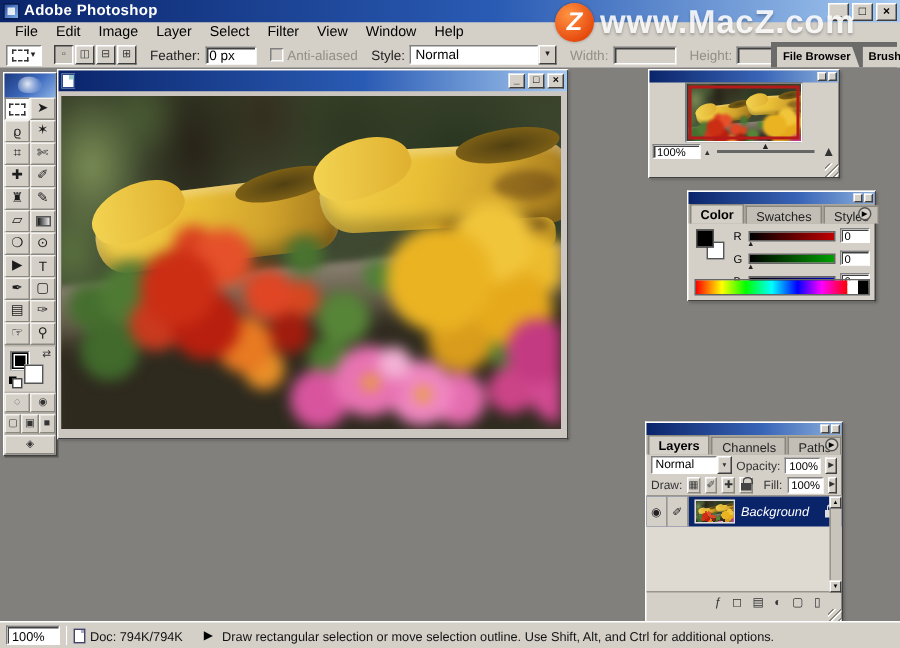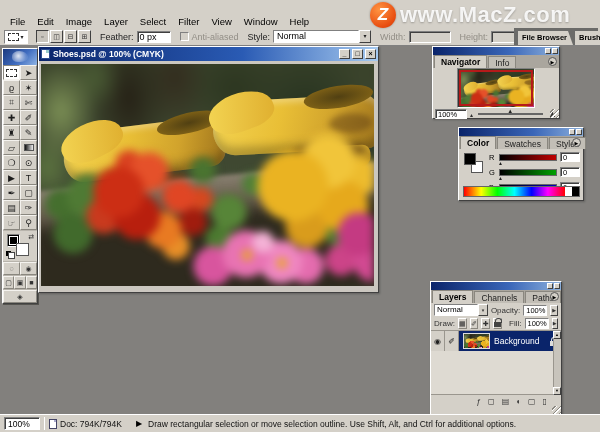--- a/index.html
+++ b/index.html
@@ -228,21 +228,21 @@
   .padlock{display:inline-block;width:7px;height:5px;background:#444;position:relative;margin-top:3px;}
   .padlock::before{content:"";position:absolute;left:1px;top:-4px;width:5px;height:4px;border:1px solid #444;
     border-bottom:none;border-radius:3px 3px 0 0;}
   #layer-list{position:relative;height:64px;background:#dedad2;border-top:1px solid #9a968e;display:flex;flex-direction:column;}
   .layer-row{height:20px;display:flex;align-items:center;background:#0a246a;color:#fff;}
   .cell{height:20px;border-right:1px solid #9a968e;display:flex;align-items:center;justify-content:center;background:#d4d0c8;color:#222;}
   .cell.eye{width:14px;font-size:8px;}
   .cell.brush{width:14px;font-size:8px;}
   .layer-thumb{width:27px;height:16px;border:1px solid #ddd;margin:0 4px;overflow:hidden;position:relative;background:#555;}
   .layer-thumb .clone-box{position:absolute;left:0;top:0;}
-  .layer-name{font-size:8.5px;flex:1;}
+  .layer-name{font-size:8.5px;font-style:italic;flex:1;}
   .layer-lock{margin-right:4px;}
   .layer-lock .padlock{background:#ddd;}
   .layer-lock .padlock::before{border-color:#ddd;}
   #lp-scroll{position:absolute;right:0;top:0;width:8px;height:64px;background:#c8c4bc;border-left:1px solid #9a968e;}
   .scr-btn{width:8px;height:8px;background:#d4d0c8;border:1px solid;border-color:#fff #404040 #404040 #fff;
     font-size:4px;line-height:6px;text-align:center;color:#000;position:absolute;left:-1px;}
   #lp-bottom{height:13px;border-top:1px solid #9a968e;display:flex;align-items:center;justify-content:flex-end;
     gap:7px;padding-right:14px;font-size:8px;color:#333;}
 
   
@@ -252,20 +252,29 @@
   .sb-div{width:1px;height:13px;background:#808080;border-right:1px solid #fff;margin:0 4px;}
   .page-icon{width:8px;height:10px;background:#fff;border:1px solid #446;margin-right:3px;position:relative;}
   .page-icon::after{content:"";position:absolute;right:0;top:0;width:2px;height:2px;background:#aac;}
   #sb-tri{color:#000;font-size:8px;margin:0 6px 0 14px;}
 </style>
 </head>
 <body>
 
 <div id="screen">
 
+  <div id="titlebar">
+    <div class="app-icon"></div>
+    <span class="t">Adobe Photoshop</span>
+    <div class="winbtns">
+      <div class="wbtn">_</div>
+      <div class="wbtn">□</div>
+      <div class="wbtn">×</div>
+    </div>
+  </div>
 
   <div id="menubar">
     <span class="menu-item">File</span>
     <span class="menu-item">Edit</span>
     <span class="menu-item">Image</span>
     <span class="menu-item">Layer</span>
     <span class="menu-item">Select</span>
     <span class="menu-item">Filter</span>
     <span class="menu-item">View</span>
     <span class="menu-item">Window</span>
@@ -396,21 +405,20 @@
         <div class="tb-btn">■</div>
       </div>
       <div class="tb-row">
         <div class="tb-btn">◈</div>
       </div>
     </div>
 
     <div id="docwin">
       <div id="doc-title">
         <div class="doc-icon"></div>
-        <span class="t">Shoes.psd @ 100% (CMYK)</span>
         <div class="winbtns">
           <div class="wbtn small">_</div>
           <div class="wbtn small">□</div>
           <div class="wbtn small">×</div>
         </div>
       </div>
       <div id="doc-content">
         <div class="photo" id="photo-main" style="position:absolute;left:2px;top:3px;">
           <div class="ph-bg"></div>
           <div class="ph-rail"></div>
@@ -432,25 +440,20 @@
           </div>
           <div class="ph-flowers"></div>
         </div>
       </div>
     </div>
 
     <div class="palette" id="navigator">
       <div class="pal-title">
         <div class="pal-btn"></div>
         <div class="pal-btn"></div>
-      </div>
-      <div class="pal-tabs">
-        <span class="pal-tab active">Navigator</span>
-        <span class="pal-tab">Info</span>
-        <div class="pal-menu">▶</div>
       </div>
       <div id="nav-body">
         <div id="nav-thumb">
           <div class="clone-box">
               <div class="photo" style="position: absolute; left: 0px; top: 0px; transform: scale(0.228); transform-origin: 0px 0px;">
           <div class="ph-bg"></div>
           <div class="ph-rail"></div>
           <div class="ph-rail-sh"></div>
           <div class="clog" id="clog-left">
             <div class="clog-body"></div>

